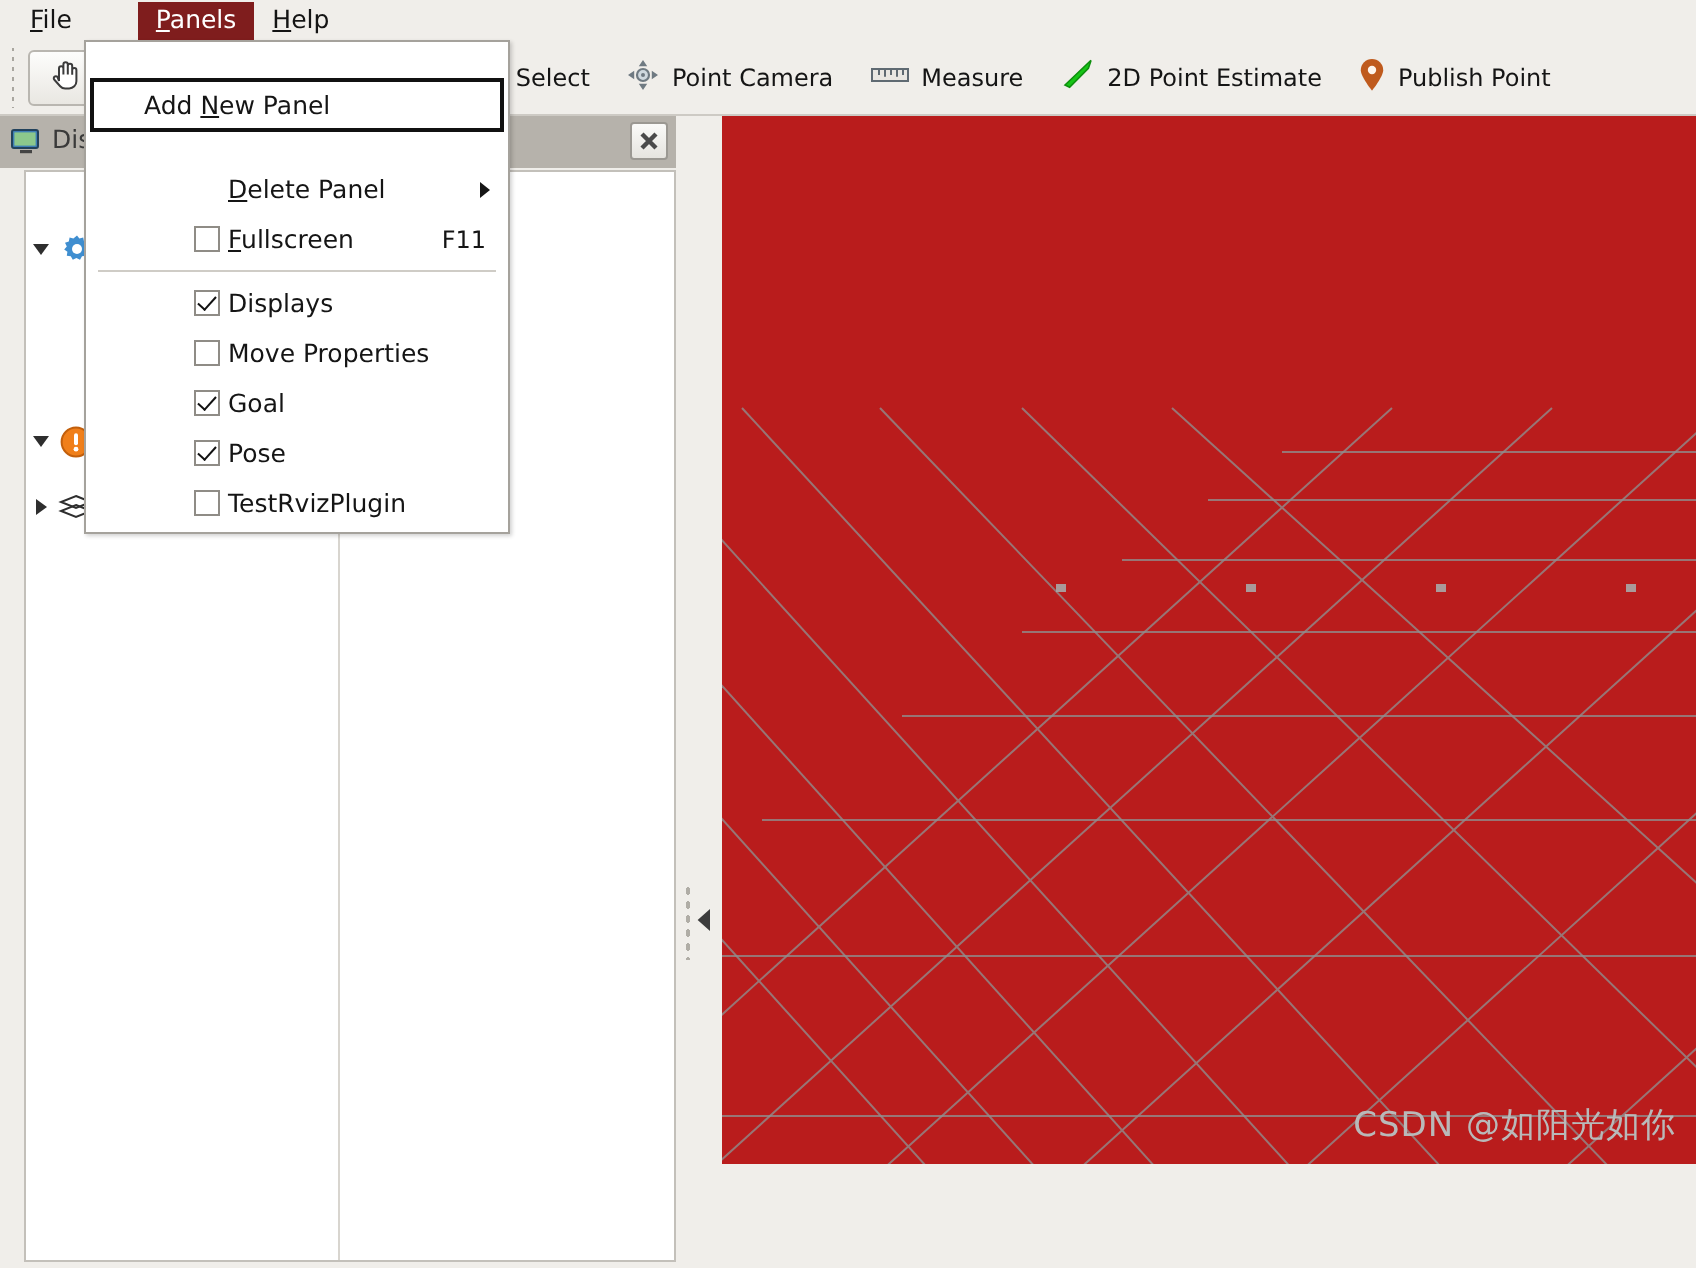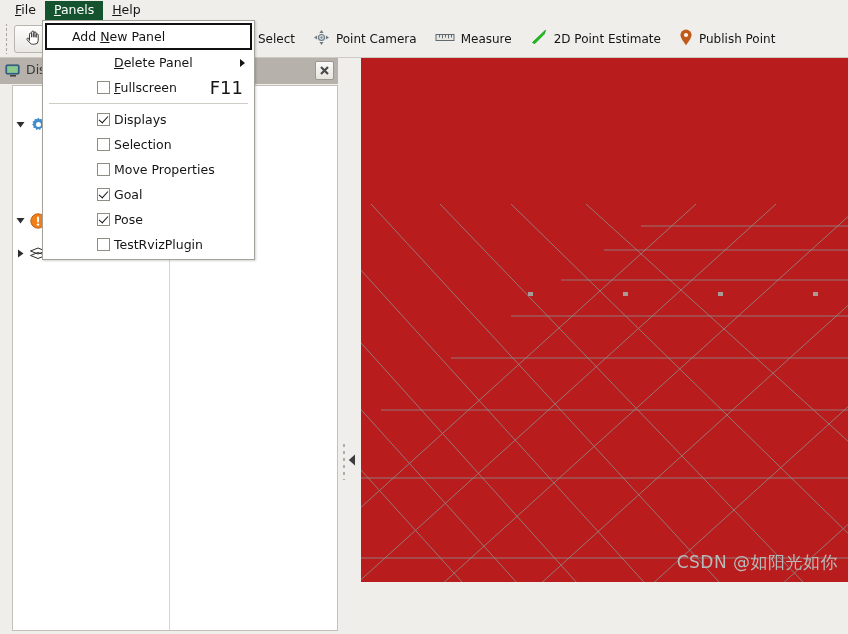--- a/index.html
+++ b/index.html
@@ -37,22 +37,23 @@
     box-sizing: border-box;
   }
   .menubar-item {
     font-size: 12.5px;
     padding: 2px 9px 3px 9px;
     color: #141414;
     line-height: 14px;
     white-space: nowrap;
   }
   .menubar-item.active {
-    background: #14532d;
+    background: #7f1d1d;
     color: #ffffff;
+    margin-left: 24px;
   }
   .mnem { text-decoration: underline; text-underline-offset: 1px; }
 
   
   #toolbar {
     position: absolute;
     left: 0; top: 20px;
     width: 848px; height: 38px;
     background: #f0eeea;
     border-bottom: 1px solid #cdcac4;
@@ -236,21 +237,21 @@
     align-items: center;
     box-sizing: border-box;
     padding-left: 5px;
     font-size: 12.5px;
     color: #151515;
     margin-left: 44px;
   }
   .mi.selected {
     border: 2px solid #111111;
     height: 27px;
-    margin: 0 2px;
+    margin: 16px 2px;
     padding-left: 3px;
   }
   .mi-check {
     width: 22px;
     flex: 0 0 22px;
     display: flex;
     align-items: center;
     justify-content: center;
   }
   .mi-checkbox {
@@ -266,21 +267,21 @@
     left: 3px; top: 0px;
     width: 4px; height: 8px;
     border: solid #111111;
     border-width: 0 1.7px 1.7px 0;
     transform: rotate(42deg);
   }
   .mi-label { white-space: nowrap; }
   .mi-shortcut {
     position: absolute;
     right: 11px;
-    font-size: 18px;
+    font-size: 12px;
     color: #151515;
   }
   .mi-submenu-arrow {
     position: absolute;
     right: 9px;
     width: 0; height: 0;
     border-left: 5px solid #151515;
     border-top: 4px solid transparent;
     border-bottom: 4px solid transparent;
   }
@@ -518,49 +519,43 @@
     <div class="mi-sep"></div>
 
 
     <div class="mi">
       <span class="mi-check">
         <span class="mi-checkbox checked"></span>
       </span>
       <span class="mi-label">Displays</span>
     </div>
 
+
     <div class="mi">
       <span class="mi-check">
         <span class="mi-checkbox"></span>
       </span>
-      <span class="mi-label">Selection</span>
+      <span class="mi-label">Move Properties</span>
+    </div>
+
+    <div class="mi">
+      <span class="mi-check">
+        <span class="mi-checkbox checked"></span>
+      </span>
+      <span class="mi-label">Goal</span>
+    </div>
+
+    <div class="mi">
+      <span class="mi-check">
+        <span class="mi-checkbox checked"></span>
+      </span>
+      <span class="mi-label">Pose</span>
     </div>
 
     <div class="mi">
       <span class="mi-check">
         <span class="mi-checkbox"></span>
       </span>
-      <span class="mi-label">Move Properties</span>
-    </div>
-
-    <div class="mi">
-      <span class="mi-check">
-        <span class="mi-checkbox checked"></span>
-      </span>
-      <span class="mi-label">Goal</span>
-    </div>
-
-    <div class="mi">
-      <span class="mi-check">
-        <span class="mi-checkbox checked"></span>
-      </span>
-      <span class="mi-label">Pose</span>
-    </div>
-
-    <div class="mi">
-      <span class="mi-check">
-        <span class="mi-checkbox"></span>
-      </span>
       <span class="mi-label">TestRvizPlugin</span>
     </div>
   </div>
 
 </div>
 
 </body></html>

